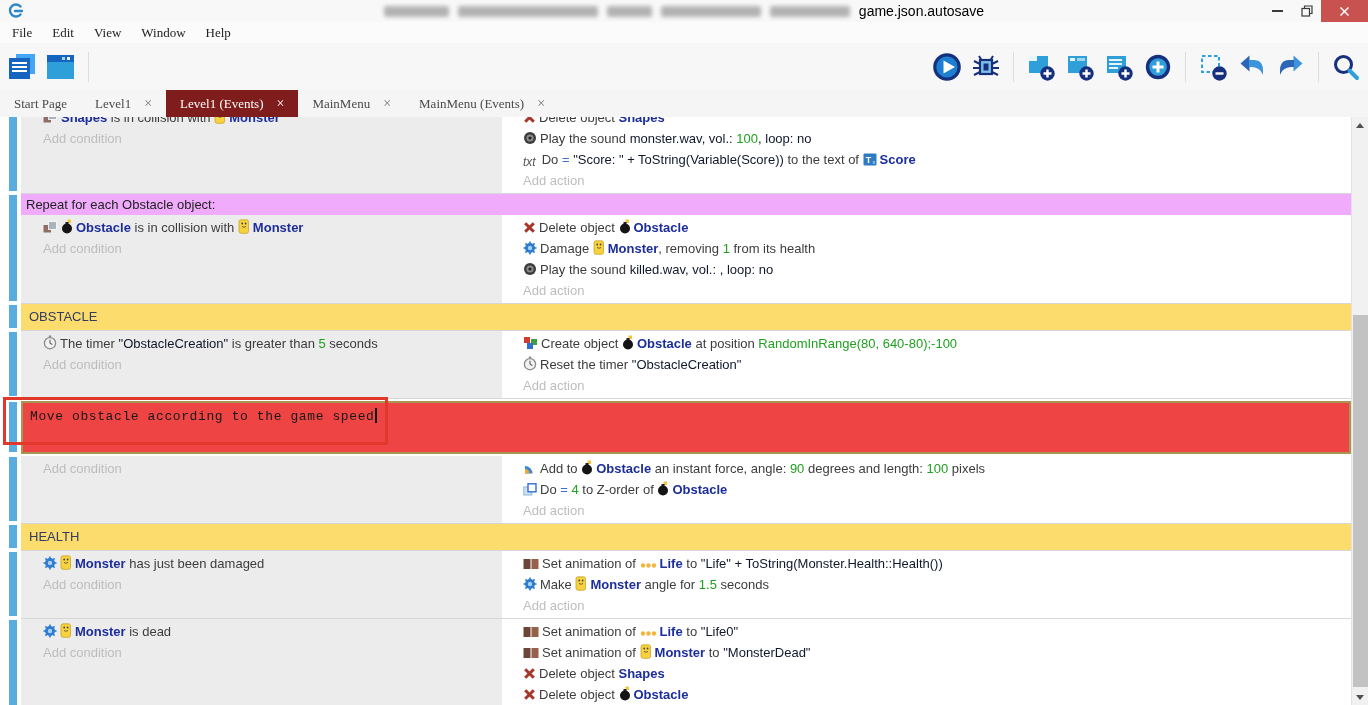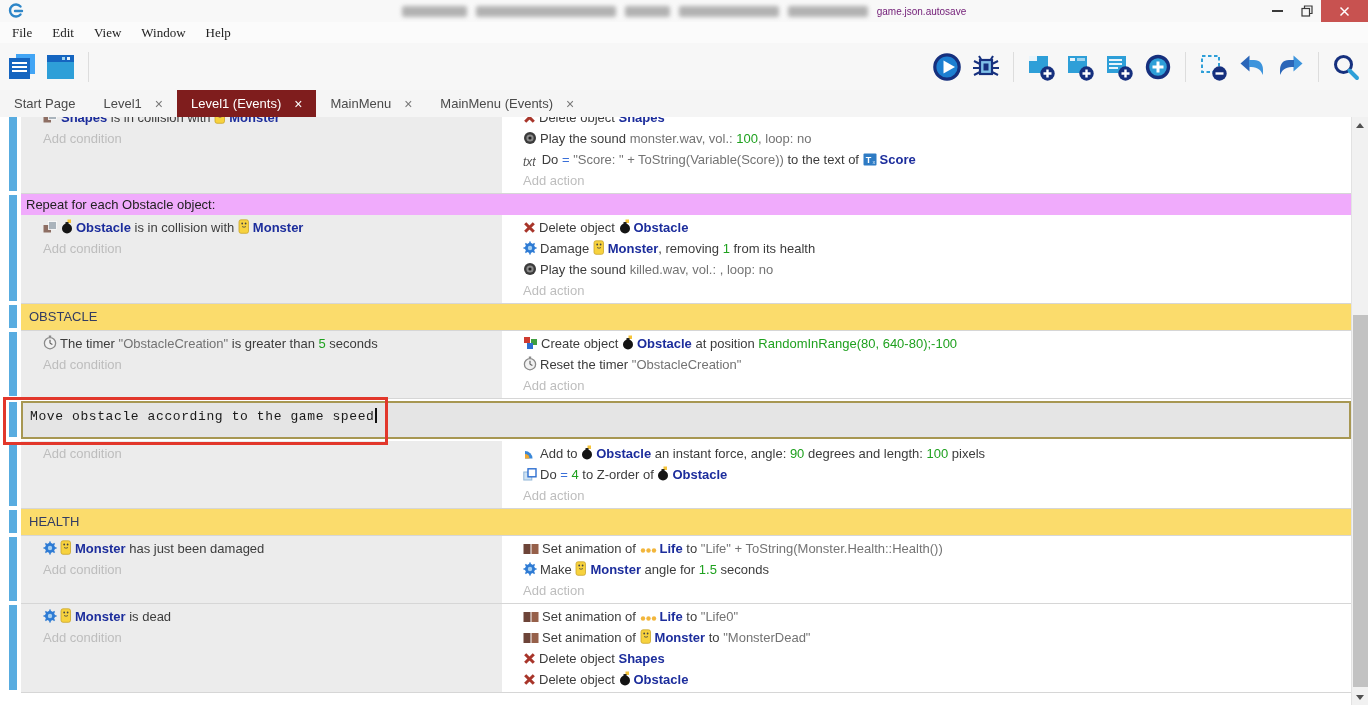--- a/index.html
+++ b/index.html
@@ -7,42 +7,42 @@
        font-family:"Liberation Sans", sans-serif;font-size:13px;color:#3c3c3c;
        -webkit-font-smoothing:antialiased;}
 
   
   .titlebar{position:absolute;top:0;left:0;right:0;height:22px;background:#f8f8f8;
             border-bottom:1px solid #e3e3e3;}
   .logo{position:absolute;left:7px;top:2px;width:18px;height:18px;}
   .title-center{position:absolute;left:0;right:0;top:0;height:22px;display:flex;
                 align-items:center;justify-content:center;gap:9px;}
   .blob{height:11px;background:#9b9b9b;border-radius:2px;filter:blur(2.2px);opacity:.75;}
-  .title-text{font-size:10px;color:#701a75;white-space:nowrap;}
+  .title-text{font-size:14px;color:#000000;white-space:nowrap;}
   .win-controls{position:absolute;right:0;top:0;height:22px;display:flex;}
   .wc{width:29px;height:22px;display:flex;align-items:center;justify-content:center;}
   .wc-close{width:47px;background:#c85250;}
   .glyph-min{width:11px;height:2px;background:#3a3a3a;}
 
   
   .menubar{position:absolute;top:22px;left:0;right:0;height:21px;background:#fbfbfb;
            display:flex;align-items:center;padding-left:2px;}
   .menu-item{padding:0 10px;line-height:21px;color:#222;font-family:Liberation Serif, serif;}
 
   
   .toolbar{position:absolute;top:43px;left:0;right:0;height:47px;background:#f7f7f7;
            display:flex;align-items:center;justify-content:space-between;padding:0 6px;box-sizing:border-box;}
   .tb-left,.tb-right{display:flex;align-items:center;gap:7px;}
   .tb-btn{width:32px;height:32px;display:flex;align-items:center;justify-content:center;}
   .tb-sep{width:1px;height:30px;background:#ddd;margin:0 4px;}
 
   
   .tabbar{position:absolute;top:90px;left:0;right:0;height:27px;background:#f5f5f5;
           display:flex;align-items:stretch;}
-  .tab{display:flex;align-items:center;padding:0 14px;color:#4a4a4a;white-space:nowrap;}
+  .tab{display:flex;align-items:center;padding:0 14px;color:#4a4a4a;white-space:nowrap;font-family:Liberation Serif, serif;}
   .tab .tab-close{margin-left:13px;color:#777;font-size:14px;line-height:1;}
   .tab.active{background:#7f1d1d;color:#fff;}
   .tab.active .tab-close{color:#fff;}
 
   
   .sheet{position:absolute;top:117px;left:0;right:17px;bottom:0;background:#fff;
          overflow:hidden;padding-left:21px;}
   .block{position:relative;border-bottom:1px solid #d6d6d6;}
   .block:first-child{margin-top:-12px;}
   .bluebar{position:absolute;left:-21px;margin-left:0;top:1px;bottom:2px;width:8px;background:#58ace0;}
@@ -52,28 +52,28 @@
   .ebody{display:flex;align-items:stretch;}
   .conds{width:481px;min-width:481px;background:#ececec;padding:2px 0 2px 8px;box-sizing:border-box;}
   .acts{flex:1;background:#fff;margin-left:2px;padding:2px 0 2px 5px;overflow:hidden;}
   .ln{height:21px;line-height:21px;white-space:nowrap;overflow:hidden;font-size:13px;margin-left:14px;}
   .icon{display:inline-block;vertical-align:-2px;margin-right:3px;line-height:0;}
   .txtglyph{font-style:italic;color:#555;font-size:12px;margin-right:3px;}
   .s-plain{color:#3c3c3c;}
   .s-obj{color:#1c2d9c;font-weight:bold;}
   .s-val{color:#1fa11f;}
   .s-var{color:#9540d0;}
-  .s-muted{color:#737373;}
+  .s-muted{color:#0f172a;}
   .s-add{color:#bdbdbd;text-align:right;}
   .s-eq{color:#3a6fd8;}
   .banner{height:26px;line-height:26px;background:#fbdc6c;color:#323c63;padding-left:8px;}
   .comment-block{border-bottom:none;margin:2px 0;}
-  .comment-box{border:2px solid #a79752;background:#e5e5e5;height:29px;
+  .comment-box{border:2px solid #a79752;background:#ef4444;height:29px;
                font-family:"Liberation Mono", monospace;font-size:13px;letter-spacing:0.6px;
-               color:#1a1a1a;padding:5px 0 0 7px;box-sizing:content-box;white-space:nowrap;overflow:hidden;}
+               color:#1a1a1a;padding:5px 0 15px 7px;box-sizing:content-box;white-space:nowrap;overflow:hidden;}
   .caret{display:inline-block;width:1.5px;height:15px;background:#111;vertical-align:-3px;margin-left:1px;}
   .red-annotation{position:absolute;left:-18px;top:-4px;width:379px;height:42px;
                   border:3px solid #e2372b;pointer-events:none;z-index:5;}
 
   
   .vscroll{position:absolute;top:117px;right:0;bottom:0;width:17px;background:#f1f1f1;
            border-left:1px solid #e2e2e2;box-sizing:border-box;}
   .sb-up,.sb-down{position:absolute;left:0;width:16px;height:16px;display:flex;align-items:center;justify-content:center;}
   .sb-up{top:0;} .sb-down{bottom:0;}
   .tri-up{width:0;height:0;border-left:4px solid transparent;border-right:4px solid transparent;border-bottom:5px solid #505050;}

